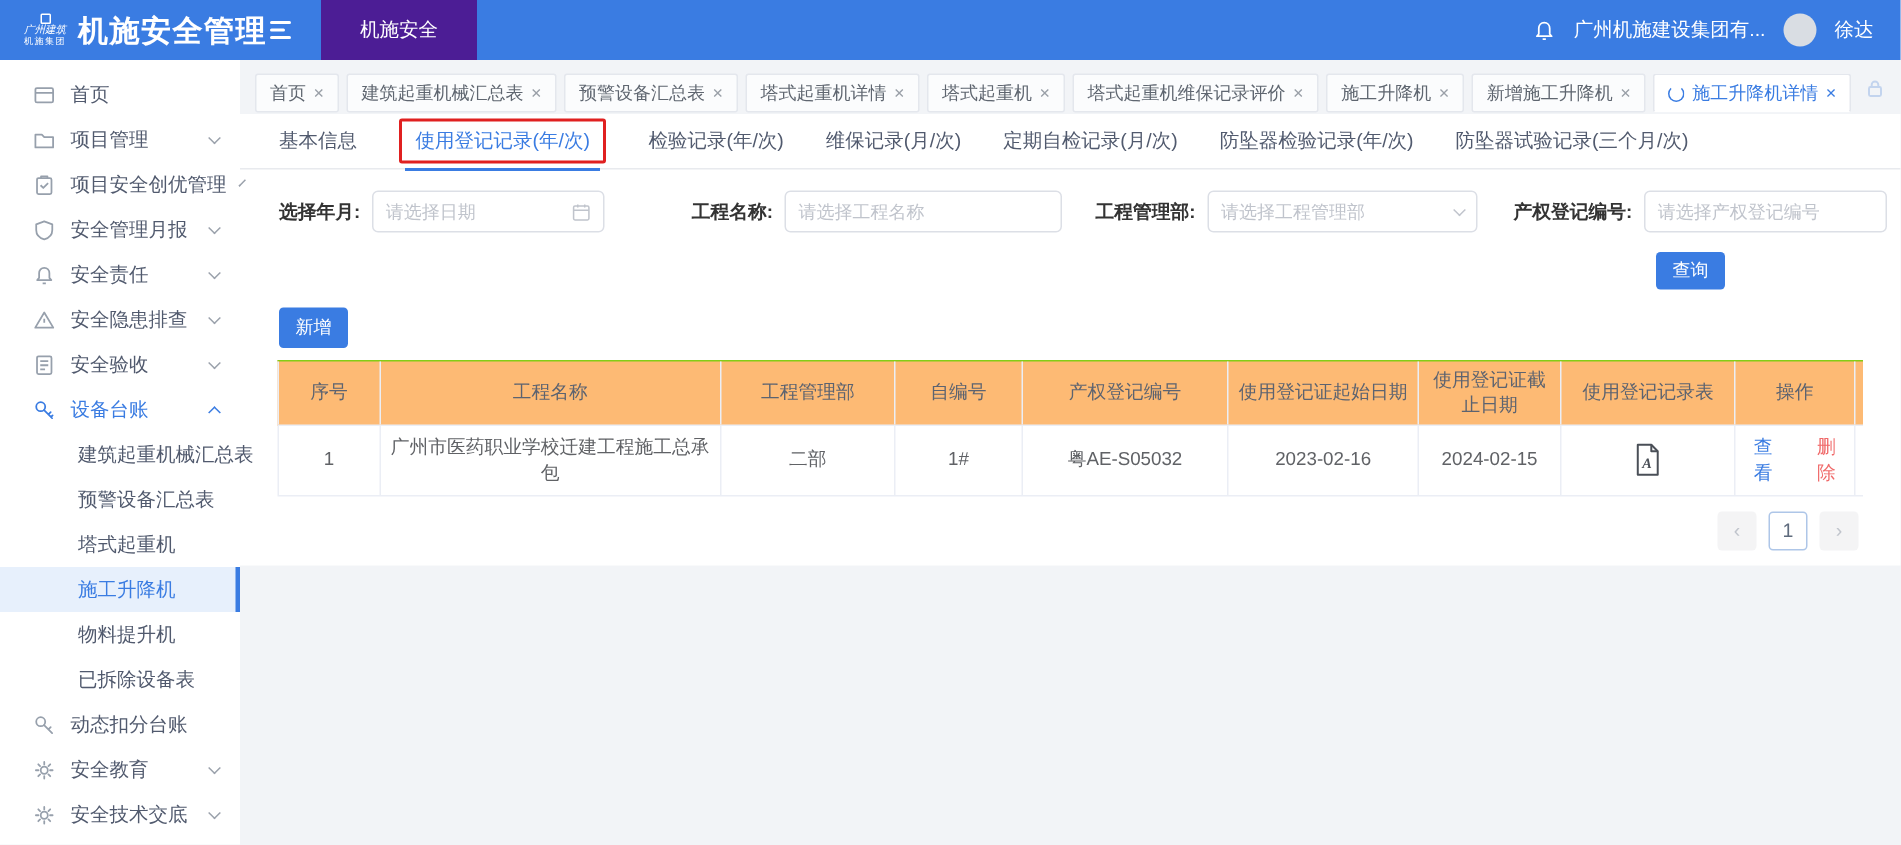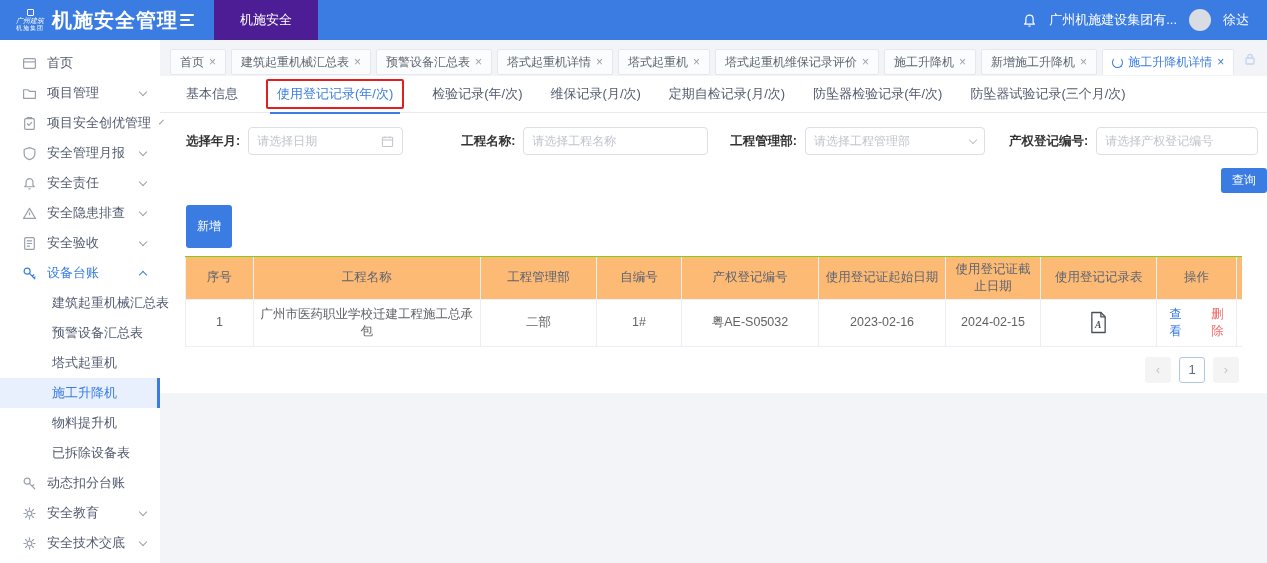--- a/index.html
+++ b/index.html
@@ -72,25 +72,25 @@
   .fgroup label { font-weight:bold; color:#333; margin-right:8px; white-space:nowrap; }
   .fbox { height:28px; border:1px solid #dcdfe6; border-radius:4px; background:#fff;
     display:flex; align-items:center; padding:0 8px; gap:6px; }
   .fbox input { border:none; outline:none; flex:1; font-size:12px; color:#606266;
     font-family:inherit; min-width:0; background:transparent; }
   .fbox input::placeholder { color:#c0c4cc; }
   .fbox .ph { flex:1; font-size:12px; color:#c0c4cc; white-space:nowrap; overflow:hidden; }
   .fbox .chev { border-color:#c0c4cc; }
   .g2 { margin-left:58px; } .g3 { margin-left:22px; } .g4 { margin-left:24px; }
 
-  .search-row { display:flex; justify-content:flex-end; margin-top:13px; }
+  .search-row { display:flex; justify-content:flex-end; padding-right:117px; margin-top:13px; }
   .btn { background:#3a7ce2; color:#fff; border:none; border-radius:3px;
     font-size:12px; cursor:pointer; font-family:inherit; }
   .search-btn { width:46px; height:25px; }
-  .add-btn { width:46px; height:43px; margin:12px 0 0 26px; display:block; }
+  .add-btn { width:46px; height:27px; margin:12px 0 0 26px; display:block; }
 
   .dtable { margin:8px 25px 0 25px; font-size:12.5px; color:#606266; }
   .trow { display:flex; border-bottom:1px solid #ebeef5; }
   .trow.thead { border-top:1px solid #84cc16; background:#fdba74; }
   .tcell { display:flex; align-items:center; justify-content:center; text-align:center;
     border-right:1px solid #ebeef5; padding:4px 6px; line-height:1.35; }
   .tcell:first-child { border-left:1px solid #ebeef5; }
   .thead .tcell { min-height:40px; color:#5c6370; }
   .tbody .tcell { min-height:46px; }
   .c0{width:6.5%;} .c1{width:21.5%;} .c2{width:11%;} .c3{width:8%;} .c4{width:13%;}

